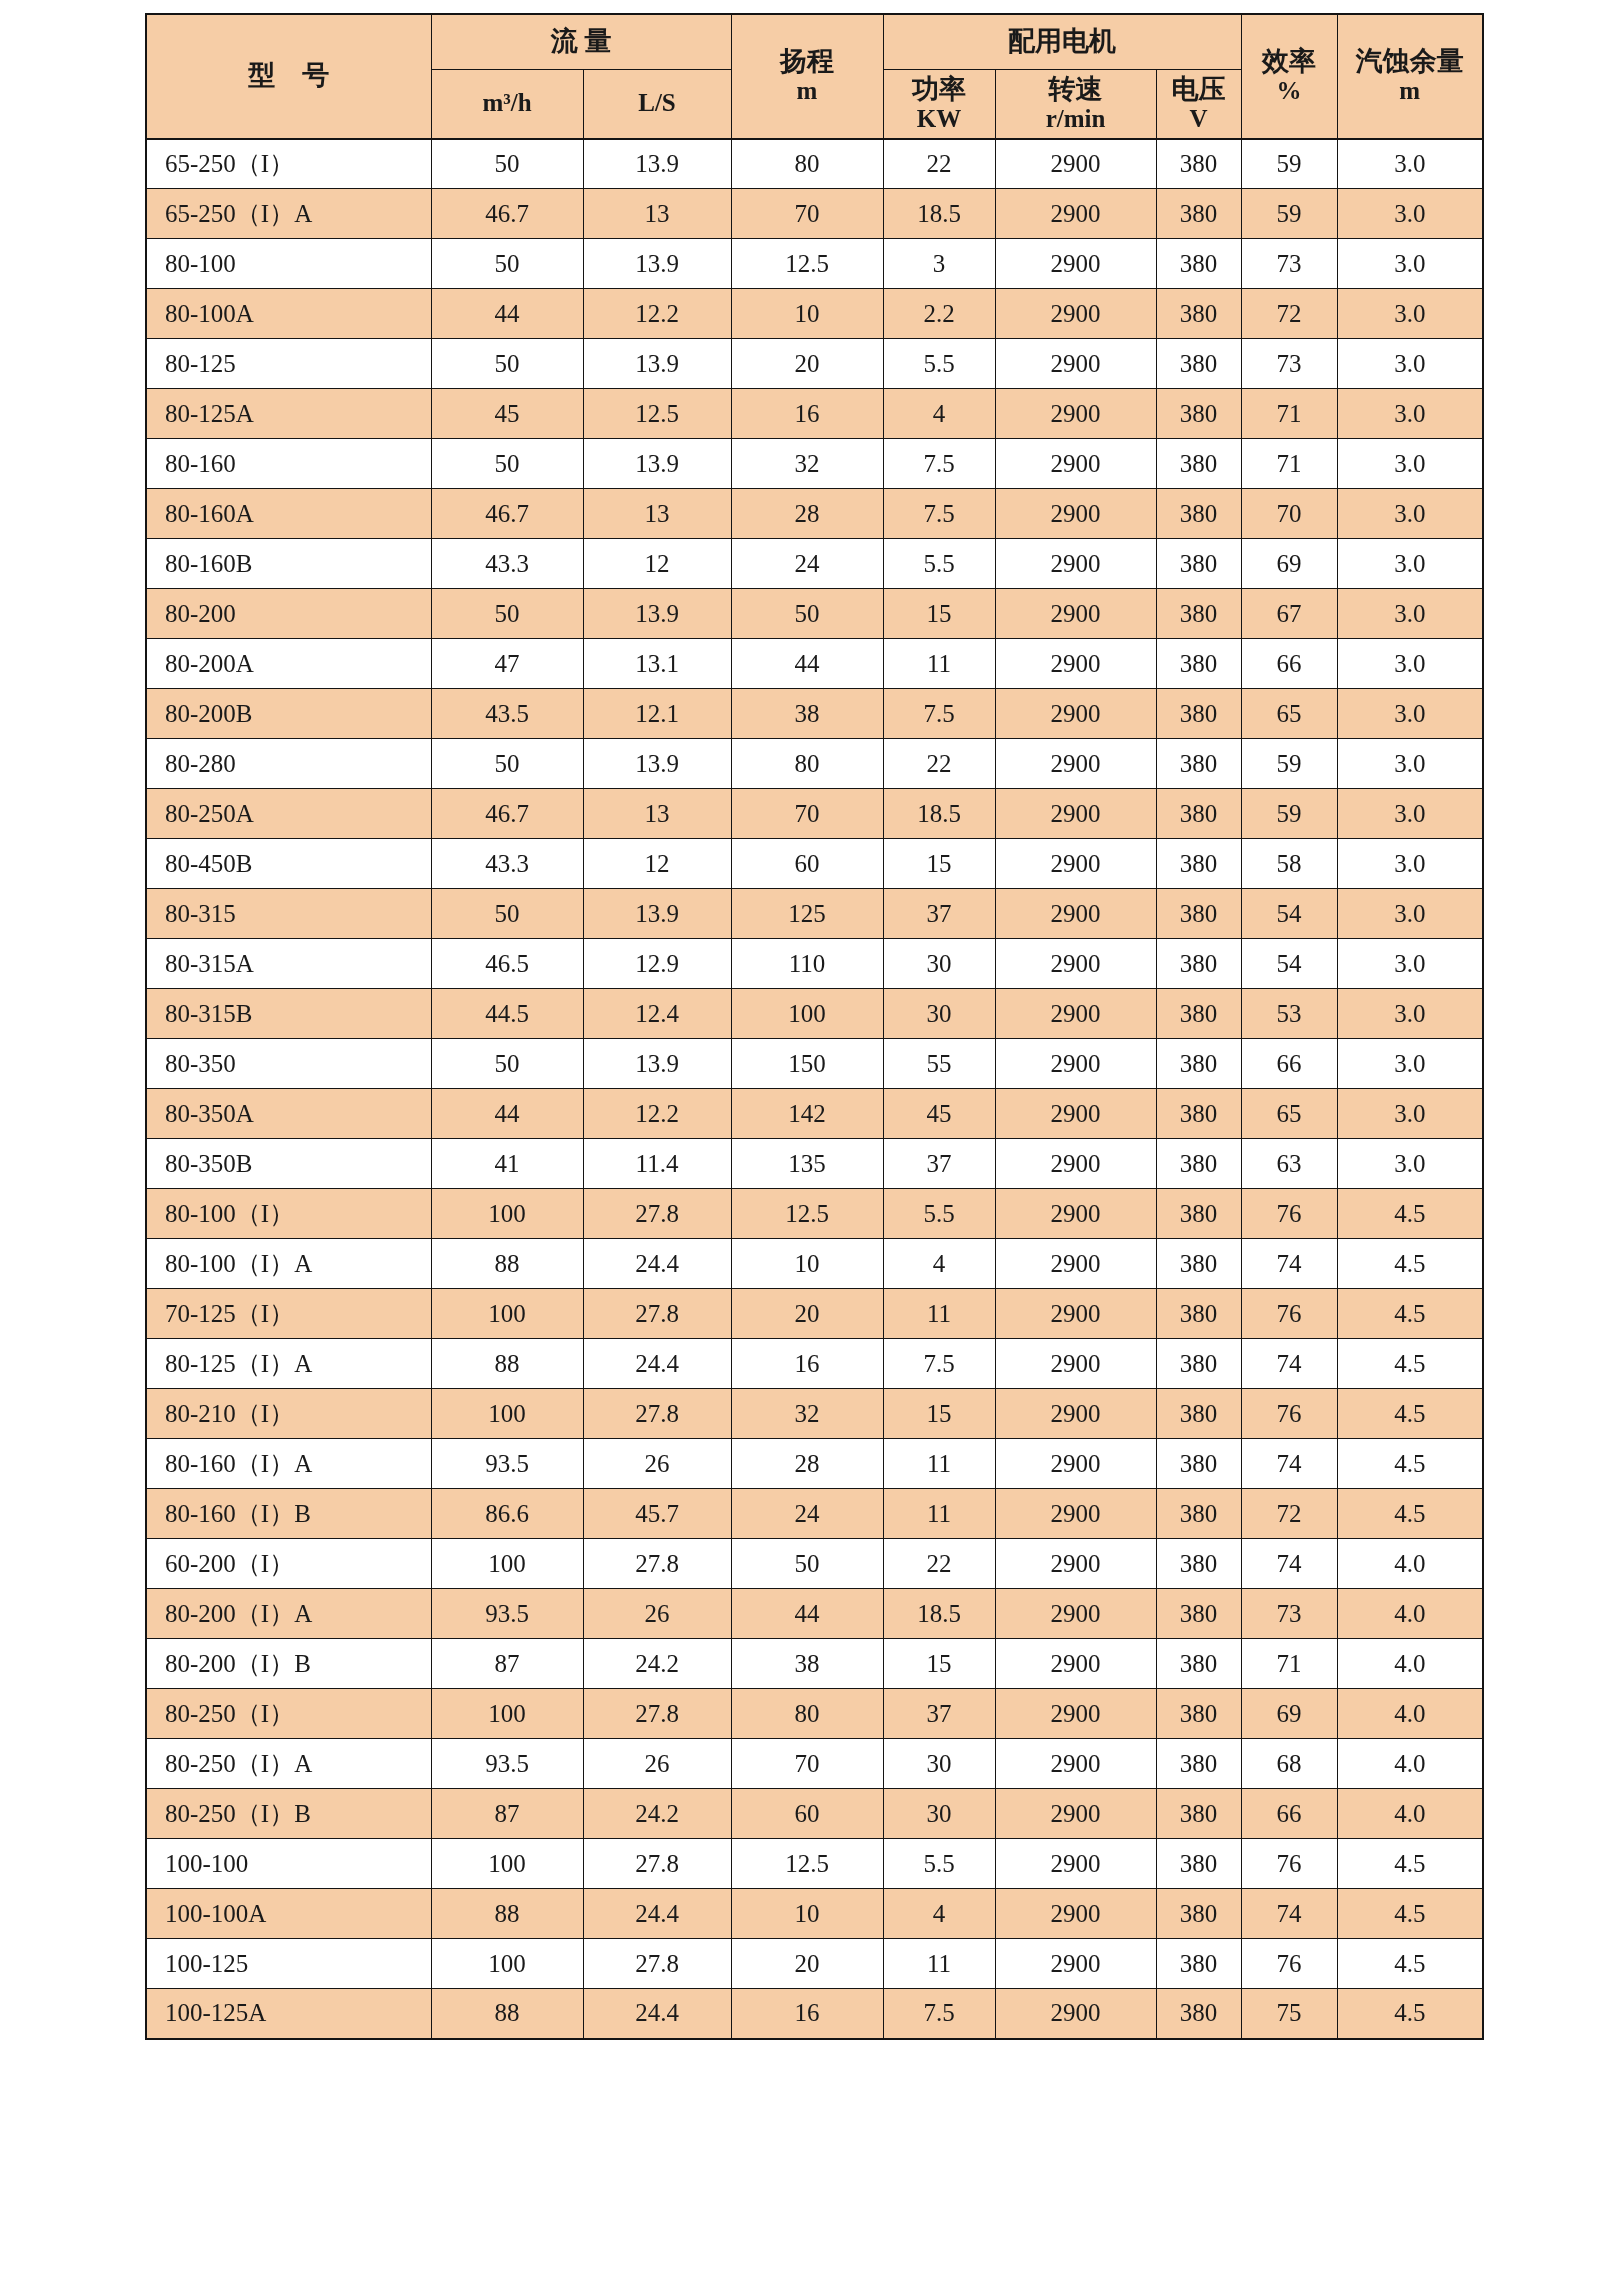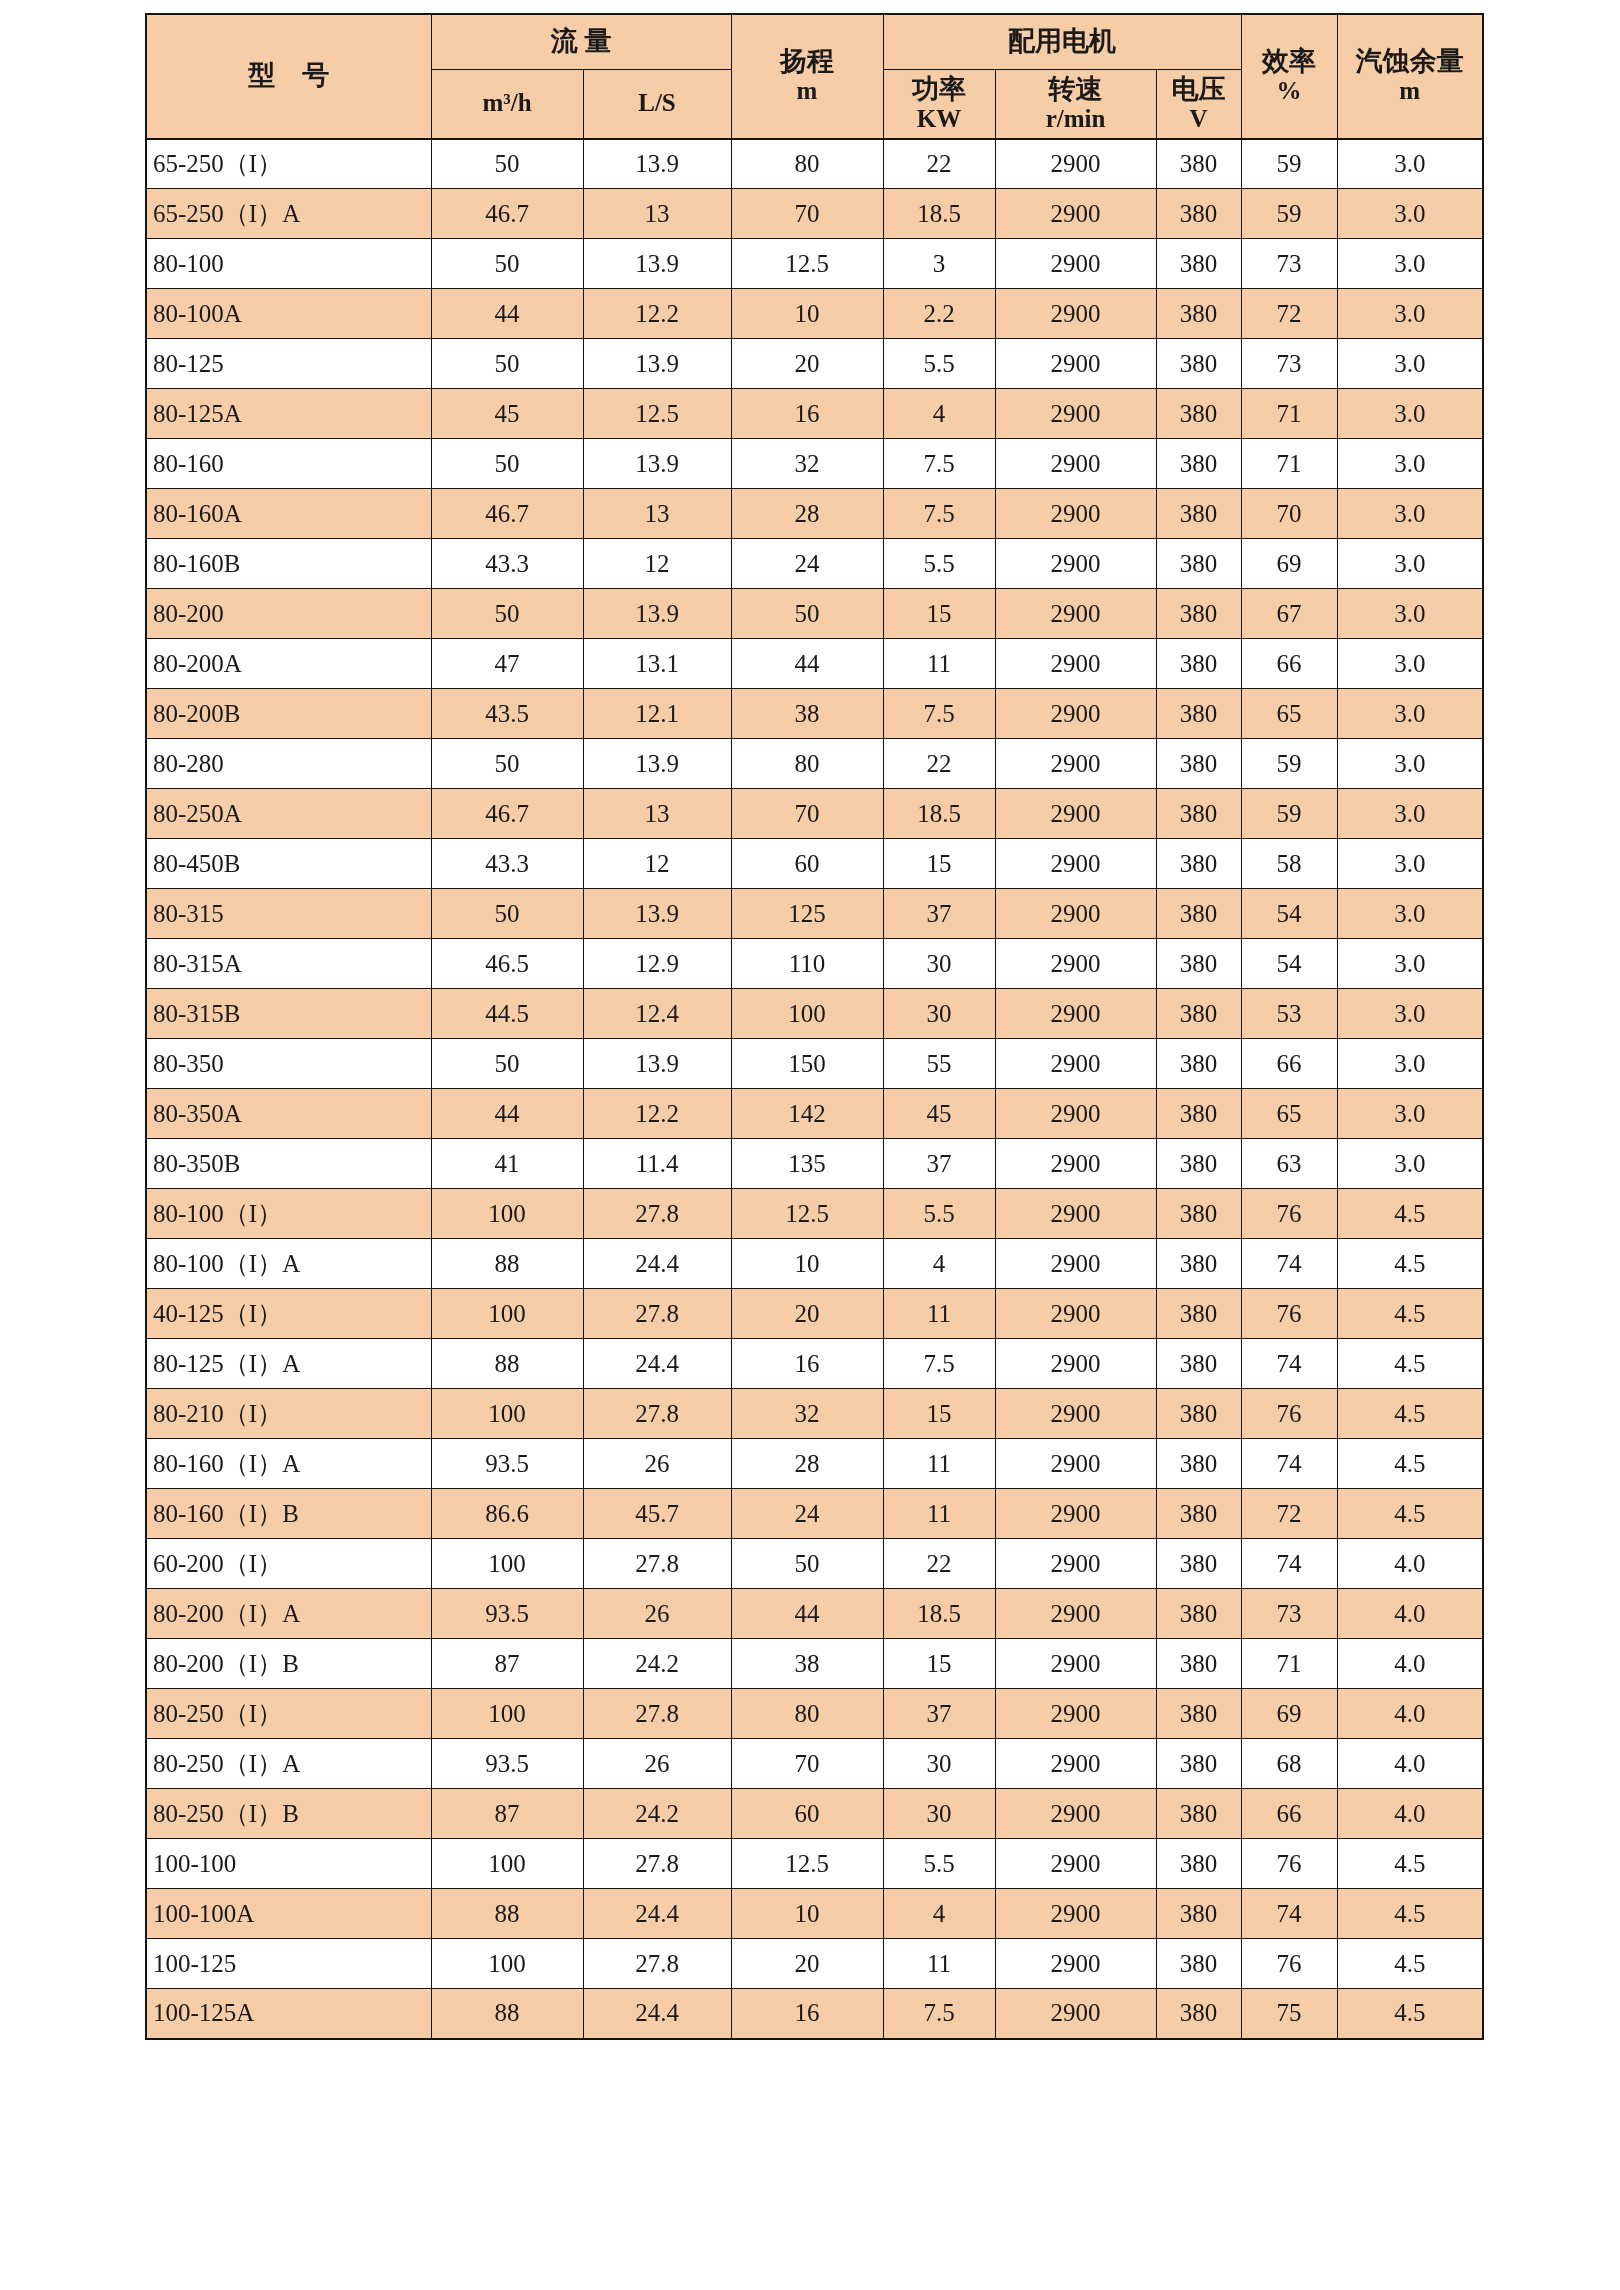--- a/index.html
+++ b/index.html
@@ -42,21 +42,21 @@
   }
   thead tr.h-top{height:56px;}
   thead tr.h-bot{height:69px;}
   thead{border-bottom:2.7px solid var(--border);}
   .unit{font-size:25px;}
   tbody tr{height:50px;}
   tbody td{font-size:25px;background:#ffffff;}
   tbody tr:nth-child(even) td{background:var(--peach);}
   td.c-model{
     text-align:left;
-    padding-left:6px;
+    padding-left:18px;
   }
   .two-line span{display:block;}
 </style>
 </head>
 <body>
 
 <div class="table-wrap">
   <table>
     <colgroup>
       <col style="width:285px">
@@ -352,21 +352,21 @@
     <td>88</td>
     <td>24.4</td>
     <td>10</td>
     <td>4</td>
     <td>2900</td>
     <td>380</td>
     <td>74</td>
     <td>4.5</td>
   </tr>
         <tr>
-    <td class="c-model">40-125（I）</td>
+    <td class="c-model">70-125（I）</td>
     <td>100</td>
     <td>27.8</td>
     <td>20</td>
     <td>11</td>
     <td>2900</td>
     <td>380</td>
     <td>76</td>
     <td>4.5</td>
   </tr>
         <tr>

